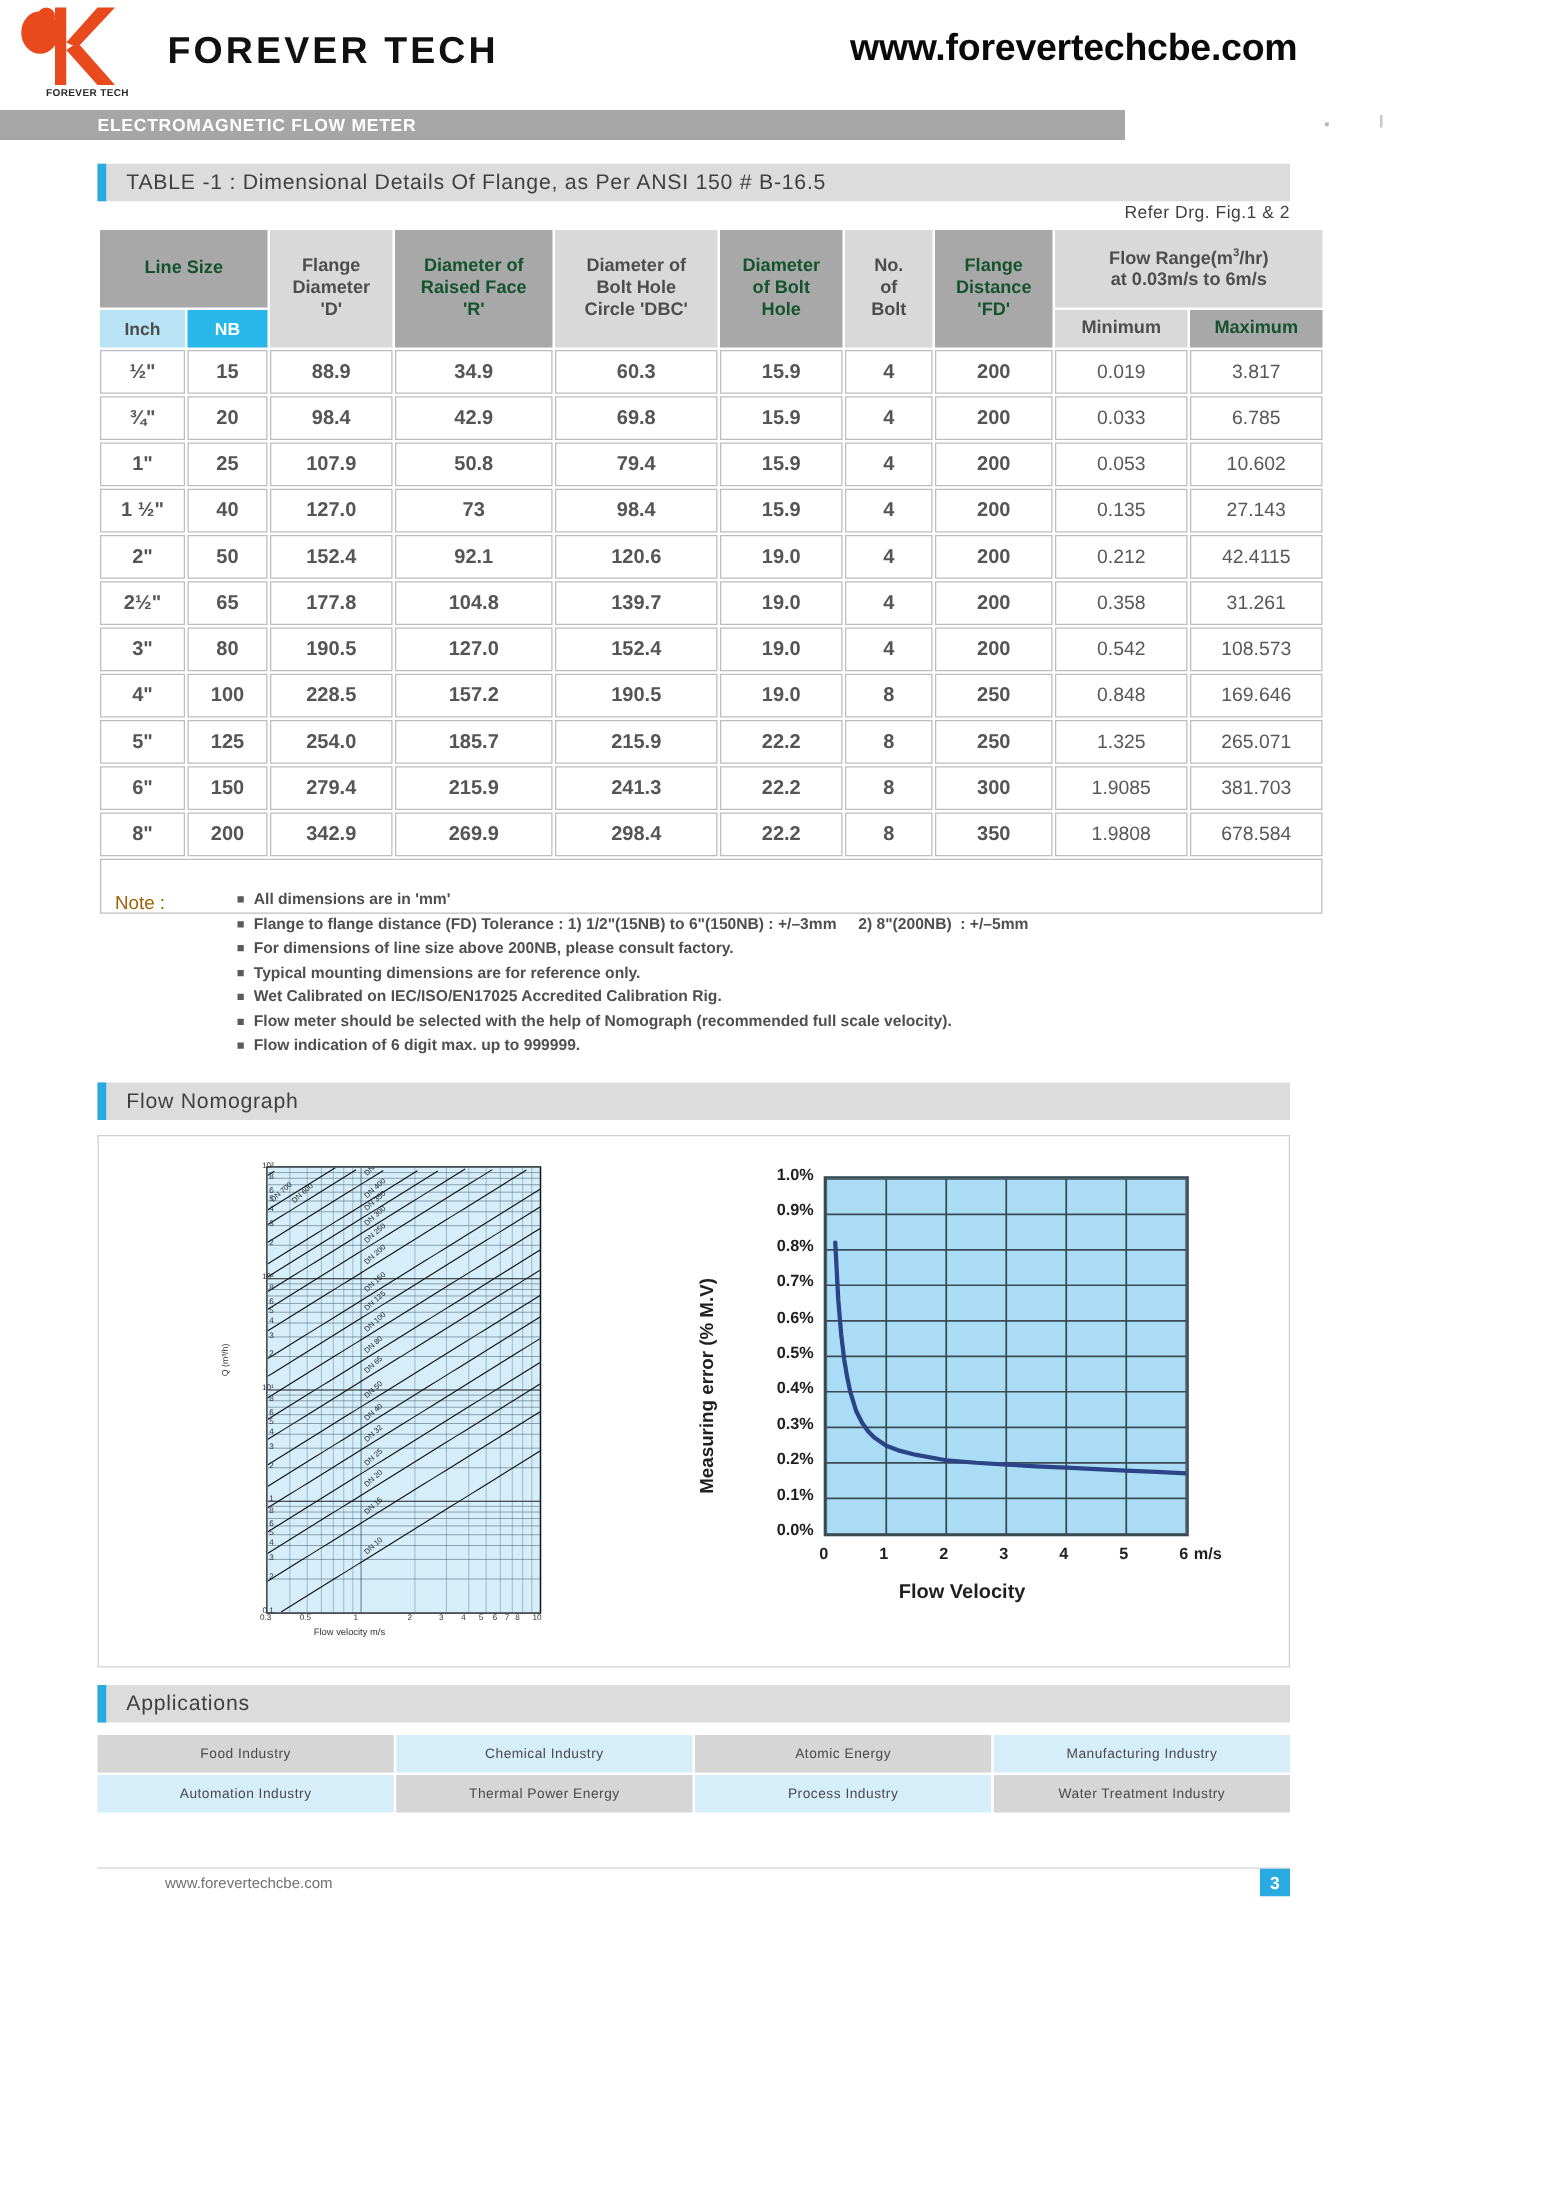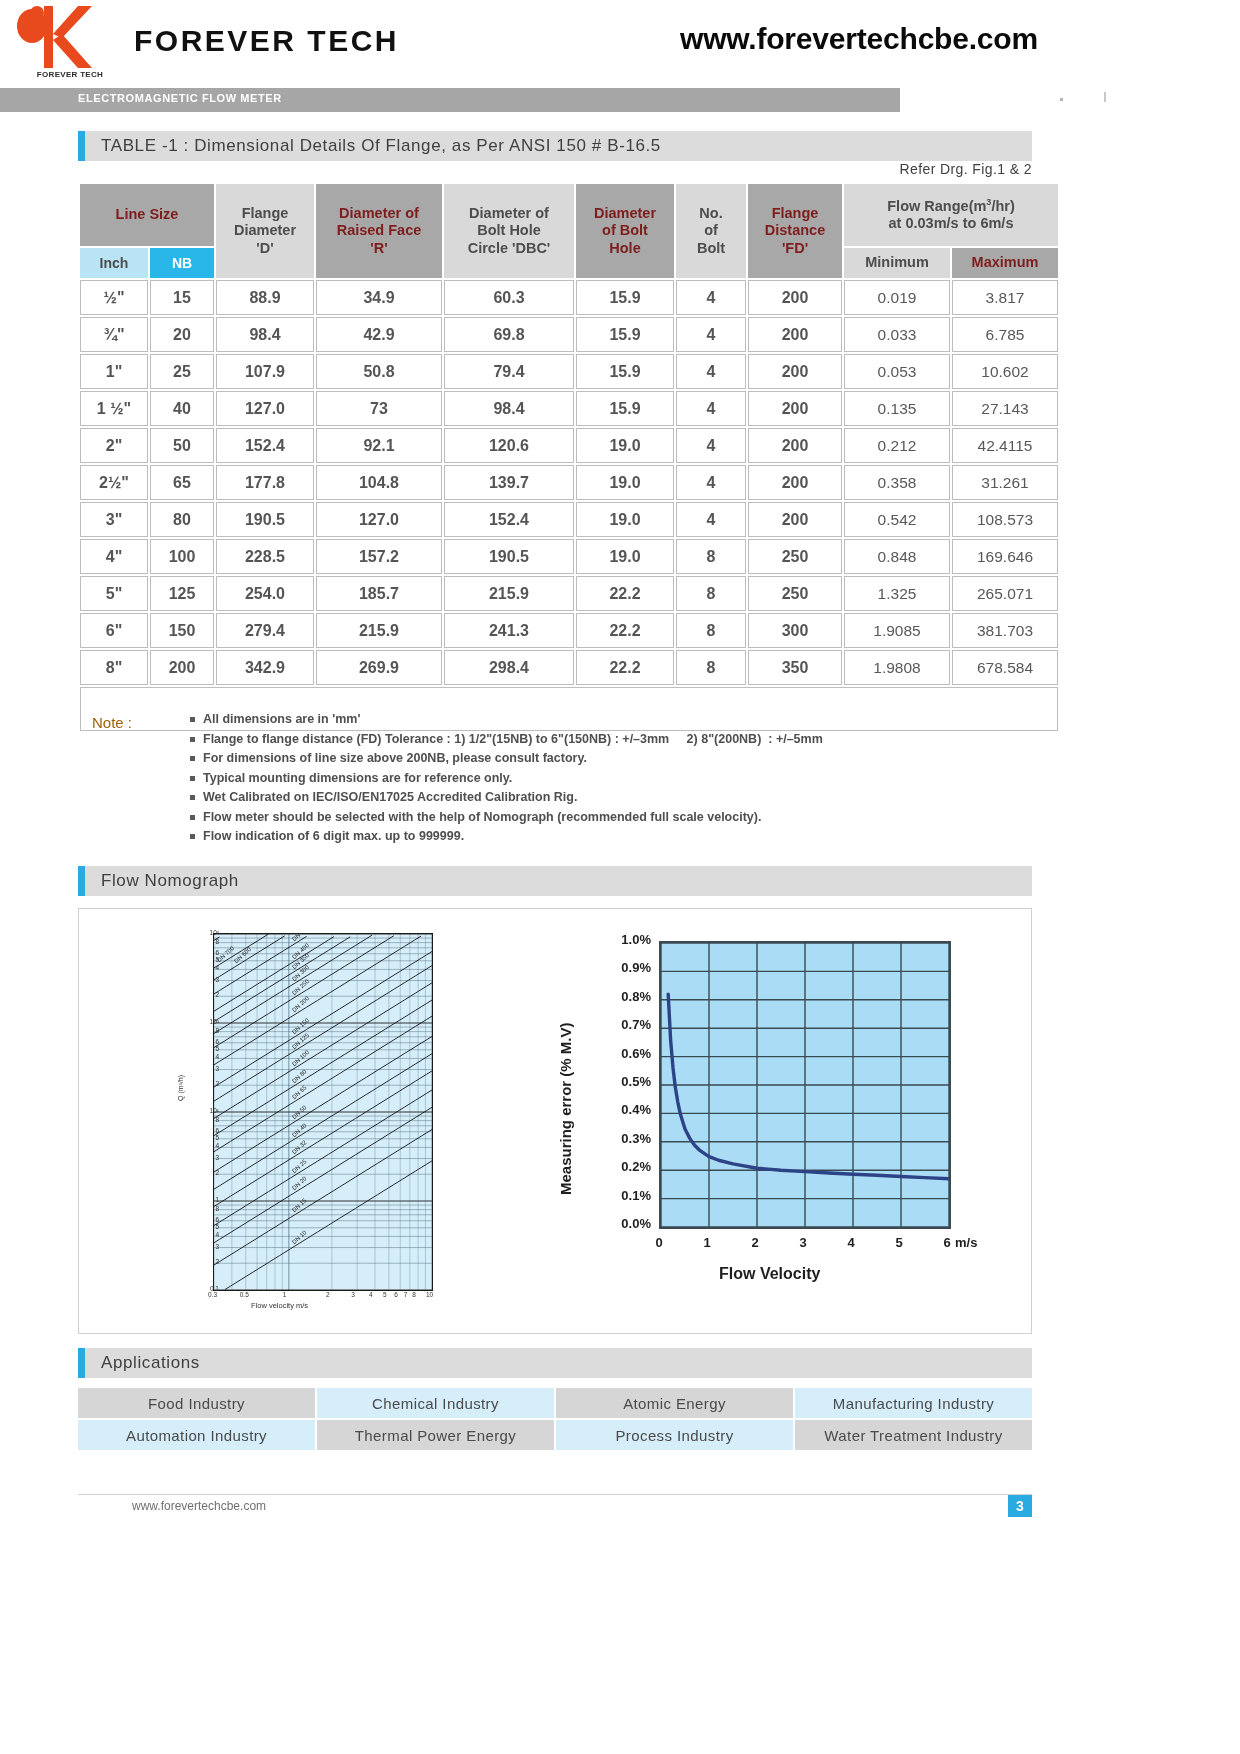--- a/index.html
+++ b/index.html
@@ -72,21 +72,21 @@
     left: 0;
     top: 88px;
     width: 900px;
     height: 24px;
     background: #a6a6a6;
   }
   .product-strip-label {
     position: absolute;
     left: 78px;
     top: 4px;
-    font-size: 11px;
+    font-size: 14px;
     font-weight: bold;
     color: #ffffff;
     letter-spacing: 0.6px;
   }
   .strip-dot-a {
     position: absolute;
     left: 1060px;
     top: 98px;
     width: 3px;
     height: 3px;
@@ -145,21 +145,21 @@
     border-spacing: 2px;
     font-size: 15px;
   }
   .flange-table th, .flange-table td {
     padding: 0;
     text-align: center;
     vertical-align: middle;
   }
   .hdr-dark {
     background: #a8a8a8;
-    color: #7f1d1d;
+    color: #14532d;
     font-weight: bold;
     font-size: 14.5px;
     line-height: 1.2;
   }
   .hdr-light {
     background: #d9d9d9;
     color: #4d4d4d;
     font-weight: bold;
     font-size: 14.5px;
     line-height: 1.2;
@@ -389,21 +389,21 @@
     width: 954px;
     display: grid;
     grid-template-columns: repeat(4, 1fr);
     gap: 2px;
   }
   .app-cell {
     height: 30px;
     display: flex;
     align-items: center;
     justify-content: center;
-    font-size: 15px;
+    font-size: 11px;
     color: #4a4a4a;
     letter-spacing: 0.4px;
   }
   .app-grey { background: #d6d6d6; }
   .app-blue { background: #d6eefa; }
 
   
   .footer-rule {
     position: absolute;
     left: 78px;

